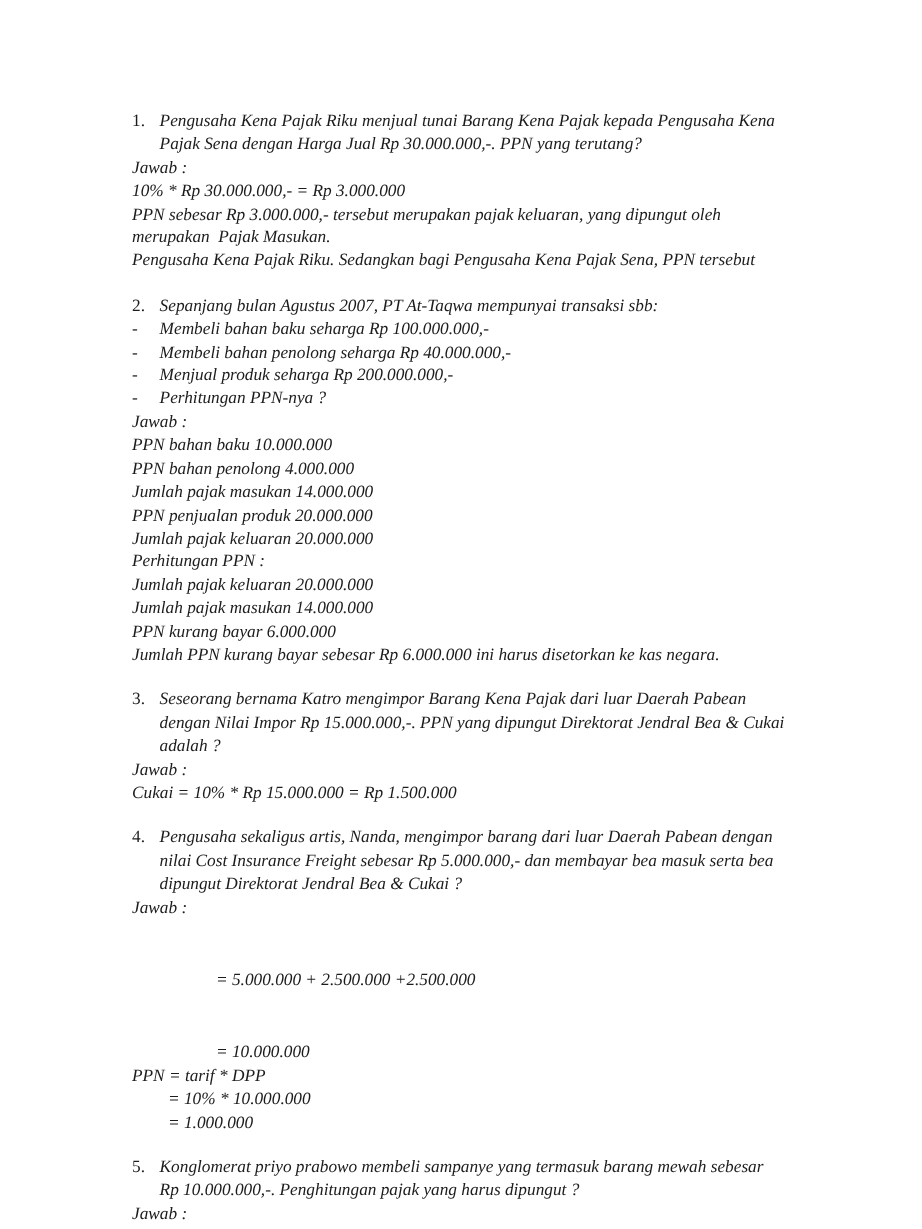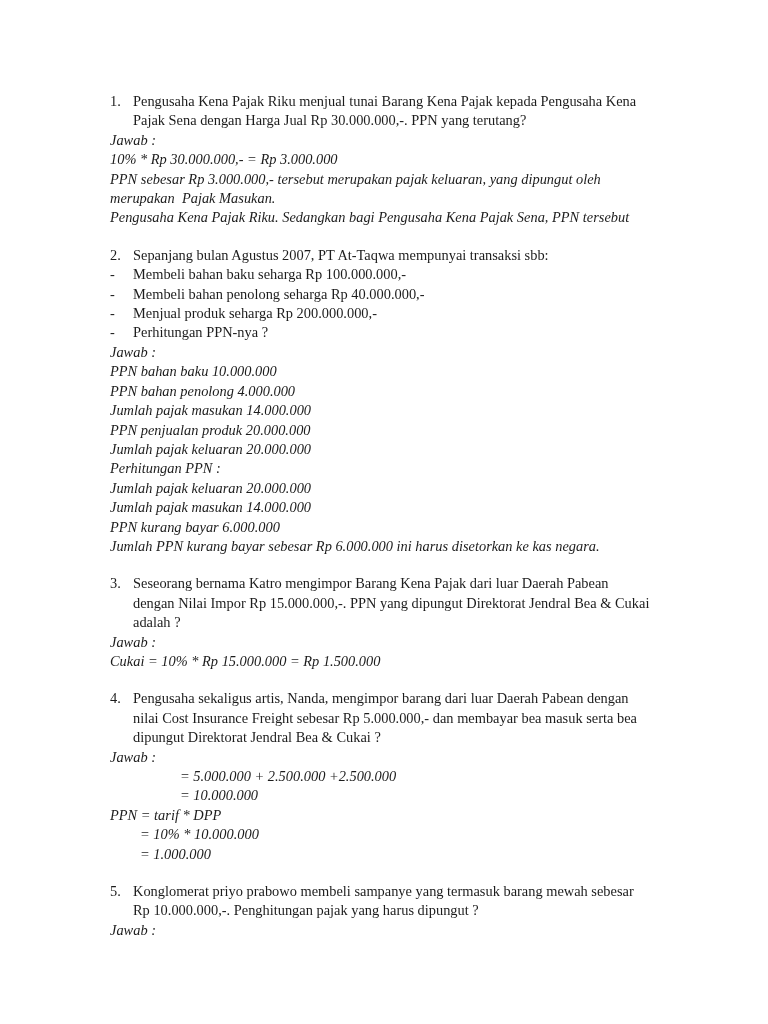--- a/index.html
+++ b/index.html
@@ -41,20 +41,21 @@
     text-align: left;
   }
   .q-num {
     position: absolute;
     left: 0;
     top: 0;
     width: 23px;
   }
   .q-text {
     display: block;
+    font-style: italic;
   }
 
   
   .bullet {
     position: relative;
     padding-left: 23px;
   }
   .bullet-mark {
     position: absolute;
     left: 0;
@@ -63,21 +64,21 @@
   }
 
   
   .ans {
     font-style: italic;
   }
   .ans-line {
     white-space: pre;
   }
   
-  .eq-deep { padding-left: 70px; }
+  .eq-deep { padding-left: 70px; margin-top: 41px; }
   .eq-shallow { padding-left: 30px; }
 </style>
 </head>
 <body>
 
 <div class="page">
   <div class="doc-body">
 
     <div class="qblock">
       <div class="q-item">

